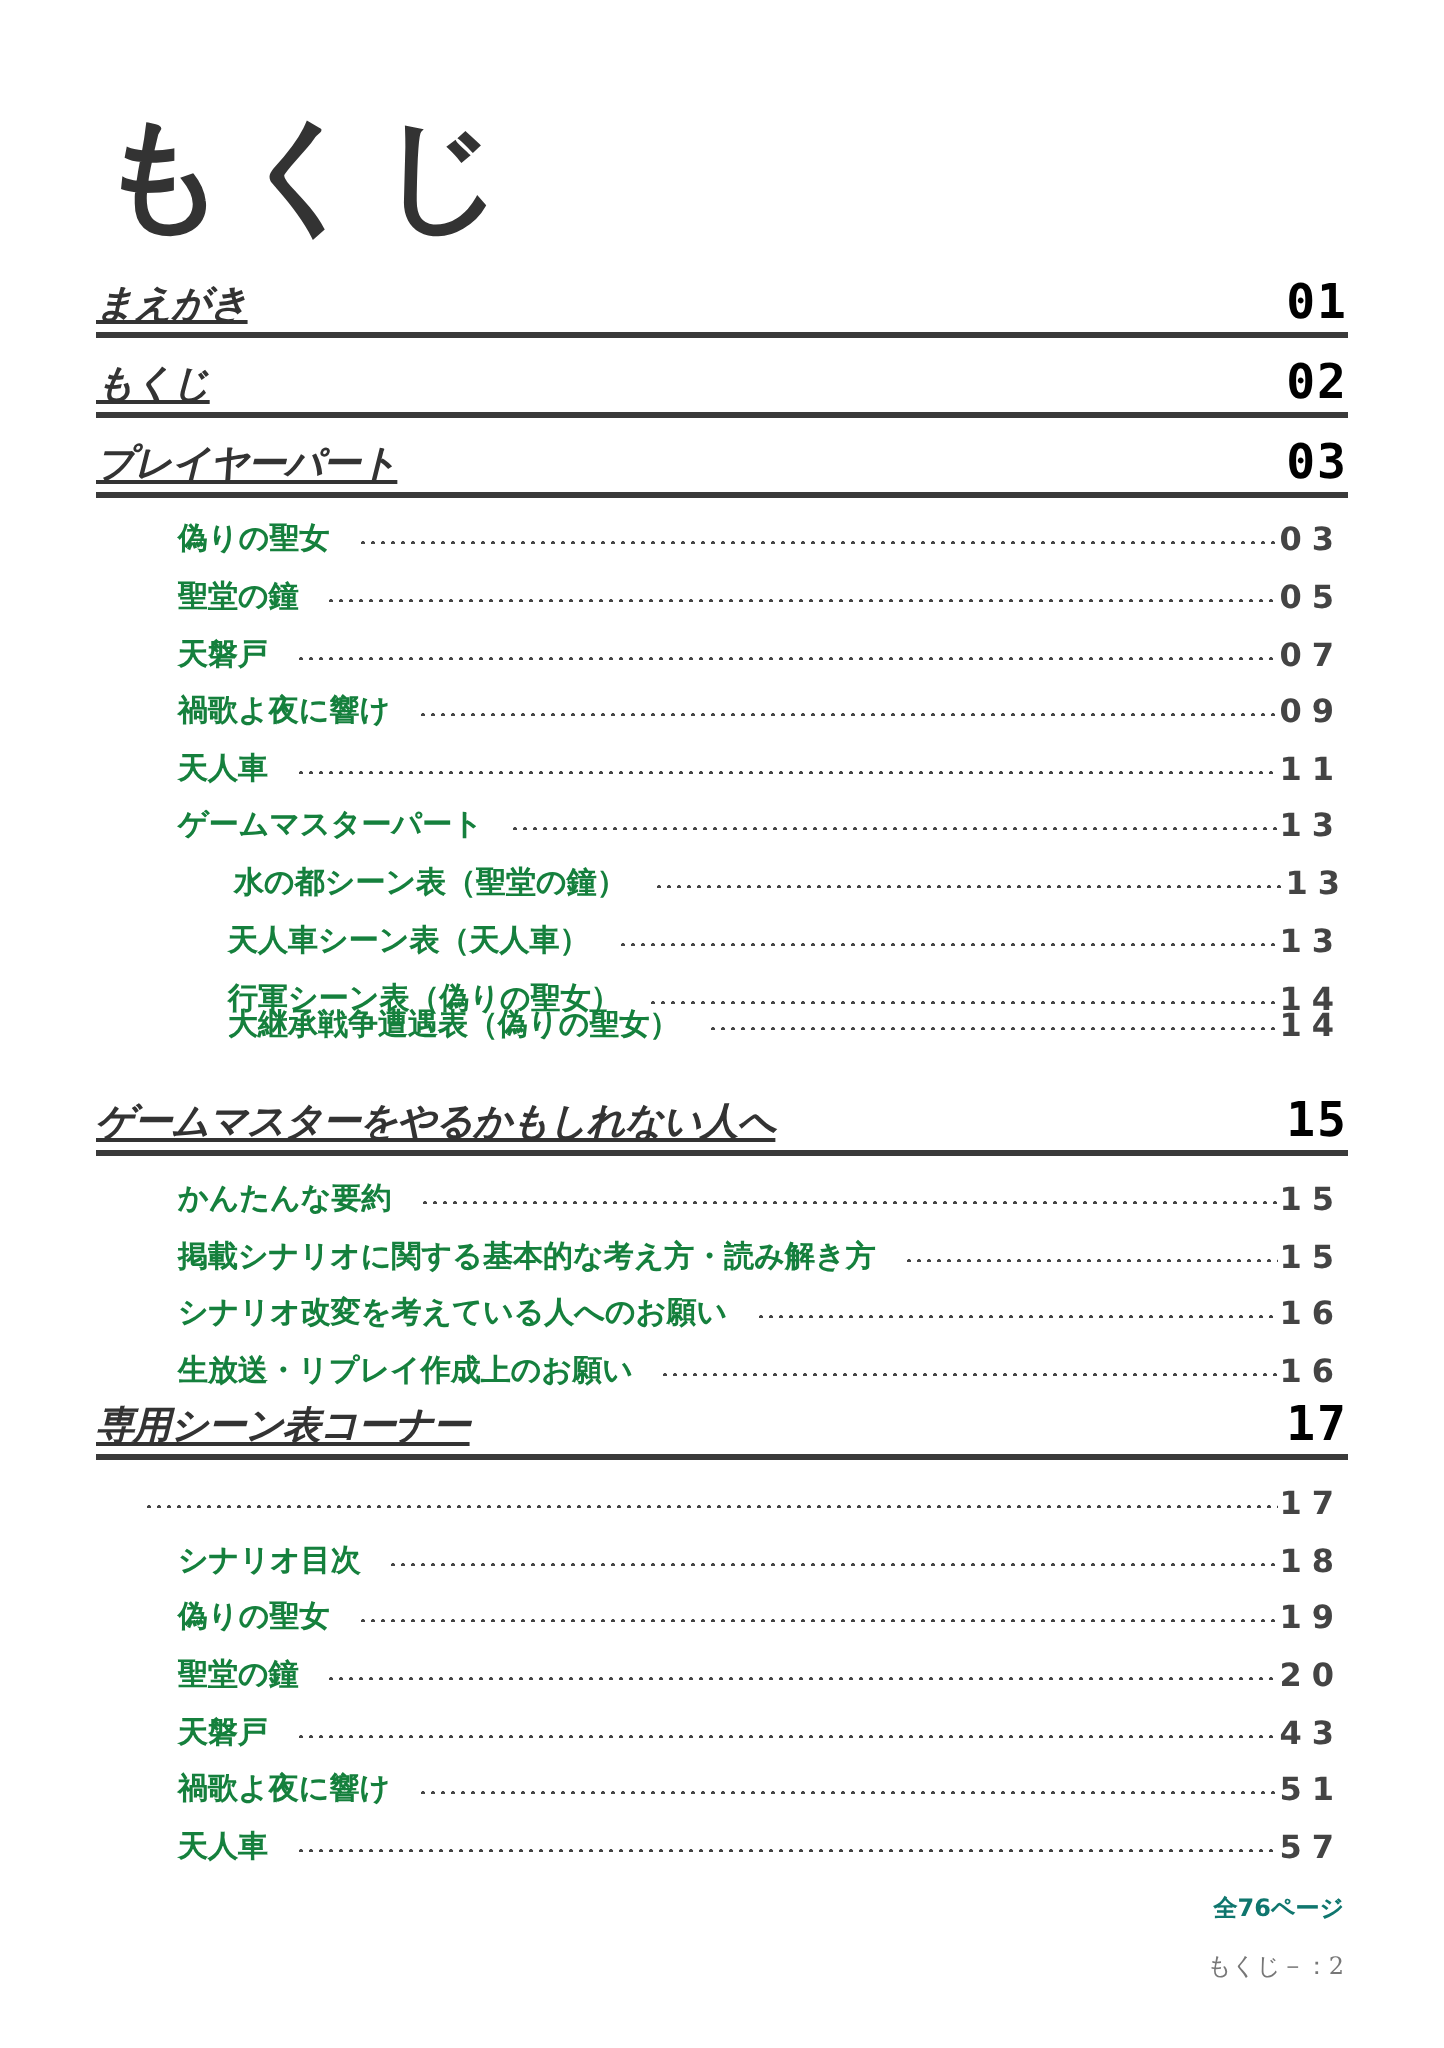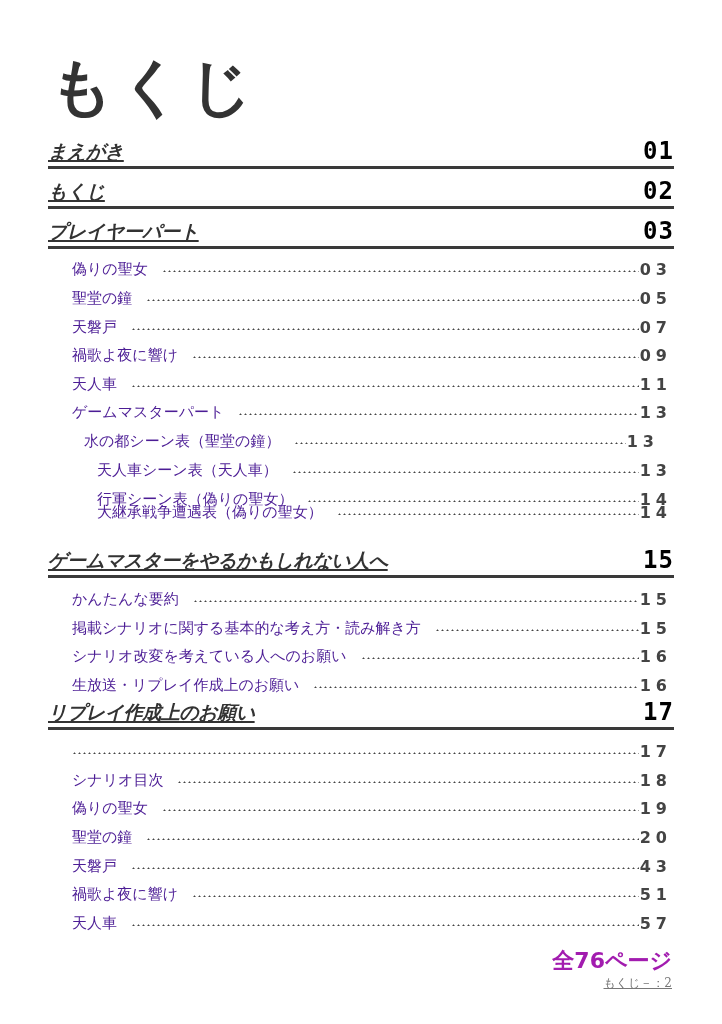--- a/index.html
+++ b/index.html
@@ -8,29 +8,29 @@
   .title { position:absolute; left:50px; top:52px; font-size:62px; font-weight:bold;
            letter-spacing:6px; color:#333; line-height:70px; }
   .section { position:absolute; left:48px; width:626px; height:30px; }
   .section .label { position:absolute; left:0; bottom:4px; font-size:19px; font-weight:bold;
            color:#333; text-decoration:underline; text-decoration-thickness:2px; text-underline-offset:2px;
            white-space:nowrap; font-style:italic; letter-spacing:-0.5px;text-align:center; }
   .section .num { position:absolute; right:0; bottom:4px; font-size:24px; font-weight:bold;
            font-family:"DejaVu Sans Mono", "Liberation Mono", monospace; color:#000000; letter-spacing:1px; }
   .section .rule { position:absolute; left:0; right:0; bottom:0; height:3px; background:#3a3a3a; }
   .row { position:absolute; left:0; width:670px; height:22px; display:flex; align-items:center; }
-  .row .t { font-size:15px; font-weight:normal; color:#4c1d95; white-space:nowrap; padding-right:14px; }
+  .row .t { font-size:15px; font-weight:bold; color:#15803d; white-space:nowrap; padding-right:14px;margin-left:17px; }
   .row .dots { flex:1; height:2px; margin-top:4px;
            background-image:radial-gradient(circle, #444 0.9px, transparent 1.1px);
            background-size:5px 3px; background-repeat:repeat-x; }
   .row .p { font-size:16px; font-weight:bold; color:#444; letter-spacing:5px; white-space:nowrap;
            font-family:"DejaVu Sans", sans-serif; margin-left:1px; }
-  .total { position:absolute; right:50px; top:946px; font-size:22px; font-weight:bold; color:#a21caf; }
+  .total { position:absolute; right:50px; top:946px; font-size:12px; font-weight:bold; color:#0f766e; }
   .folio { position:absolute; right:50px; top:975px; font-size:12px; color:#777;
-           font-family:"DejaVu Serif", serif;text-decoration:underline; }
+           font-family:"DejaVu Serif", serif; }
 </style>
 </head>
 <body>
 
 <div class="title">もくじ</div>
 
 <div class="section" style="top:139px">
   <span class="label">まえがき</span>
   <span class="num">01</span>
   <div class="rule"></div>
@@ -71,21 +71,21 @@
 <div class="row" style="top:373px;left:72px;width:600px">
   <span class="t">天人車</span>
   <span class="dots"></span>
   <span class="p">11</span>
 </div>
 <div class="row" style="top:401px;left:72px;width:600px">
   <span class="t">ゲームマスターパート</span>
   <span class="dots"></span>
   <span class="p">13</span>
 </div>
-<div class="row" style="top:430px;left:84px;width:575px">
+<div class="row" style="top:430px;left:100px;width:575px">
   <span class="t">水の都シーン表（聖堂の鐘）</span>
   <span class="dots"></span>
   <span class="p">13</span>
 </div>
 <div class="row" style="top:459px;left:97px;width:575px">
   <span class="t">天人車シーン表（天人車）</span>
   <span class="dots"></span>
   <span class="p">13</span>
 </div>
 <div class="row" style="top:488px;left:97px;width:575px">
@@ -119,21 +119,21 @@
   <span class="dots"></span>
   <span class="p">16</span>
 </div>
 <div class="row" style="top:674px;left:72px;width:600px">
   <span class="t">生放送・リプレイ作成上のお願い</span>
   <span class="dots"></span>
   <span class="p">16</span>
 </div>
 
 <div class="section" style="top:700px">
-  <span class="label">リプレイ作成上のお願い</span>
+  <span class="label">専用シーン表コーナー</span>
   <span class="num">17</span>
   <div class="rule"></div>
 </div>
 <div class="row" style="top:740px;left:72px;width:600px">
   <span class="dots"></span>
   <span class="p">17</span>
 </div>
 <div class="row" style="top:769px;left:72px;width:600px">
   <span class="t">シナリオ目次</span>
   <span class="dots"></span>

